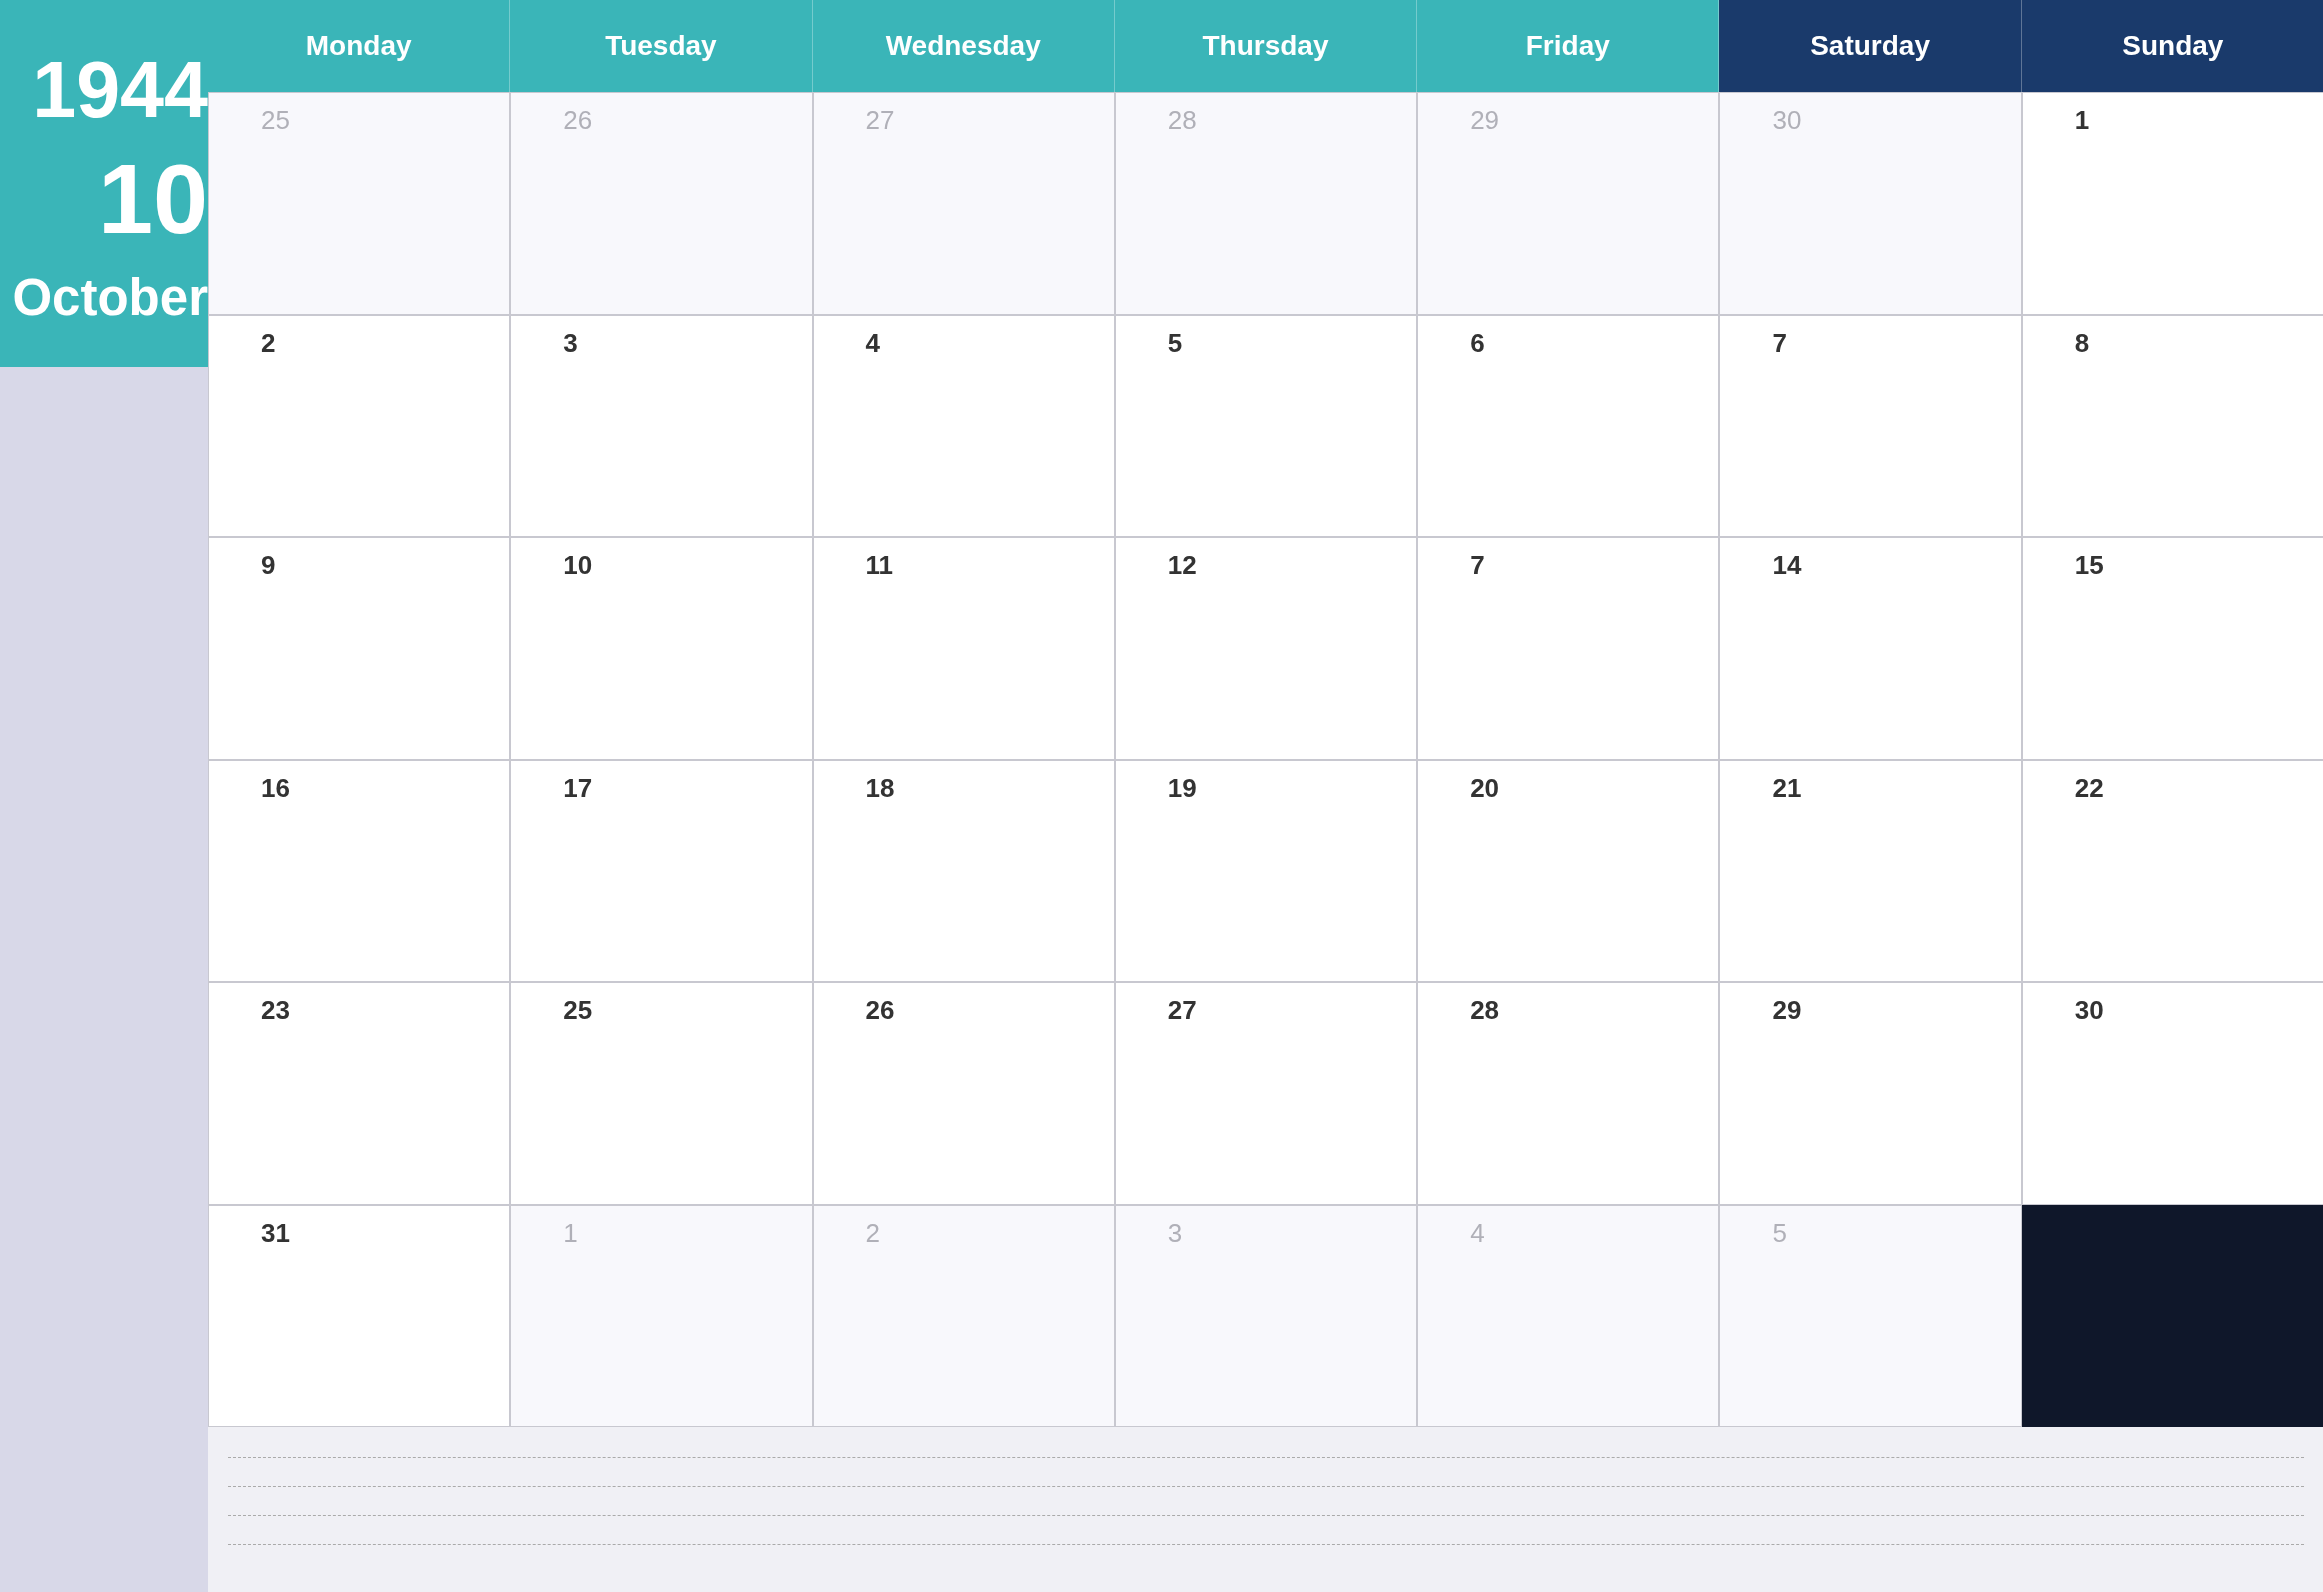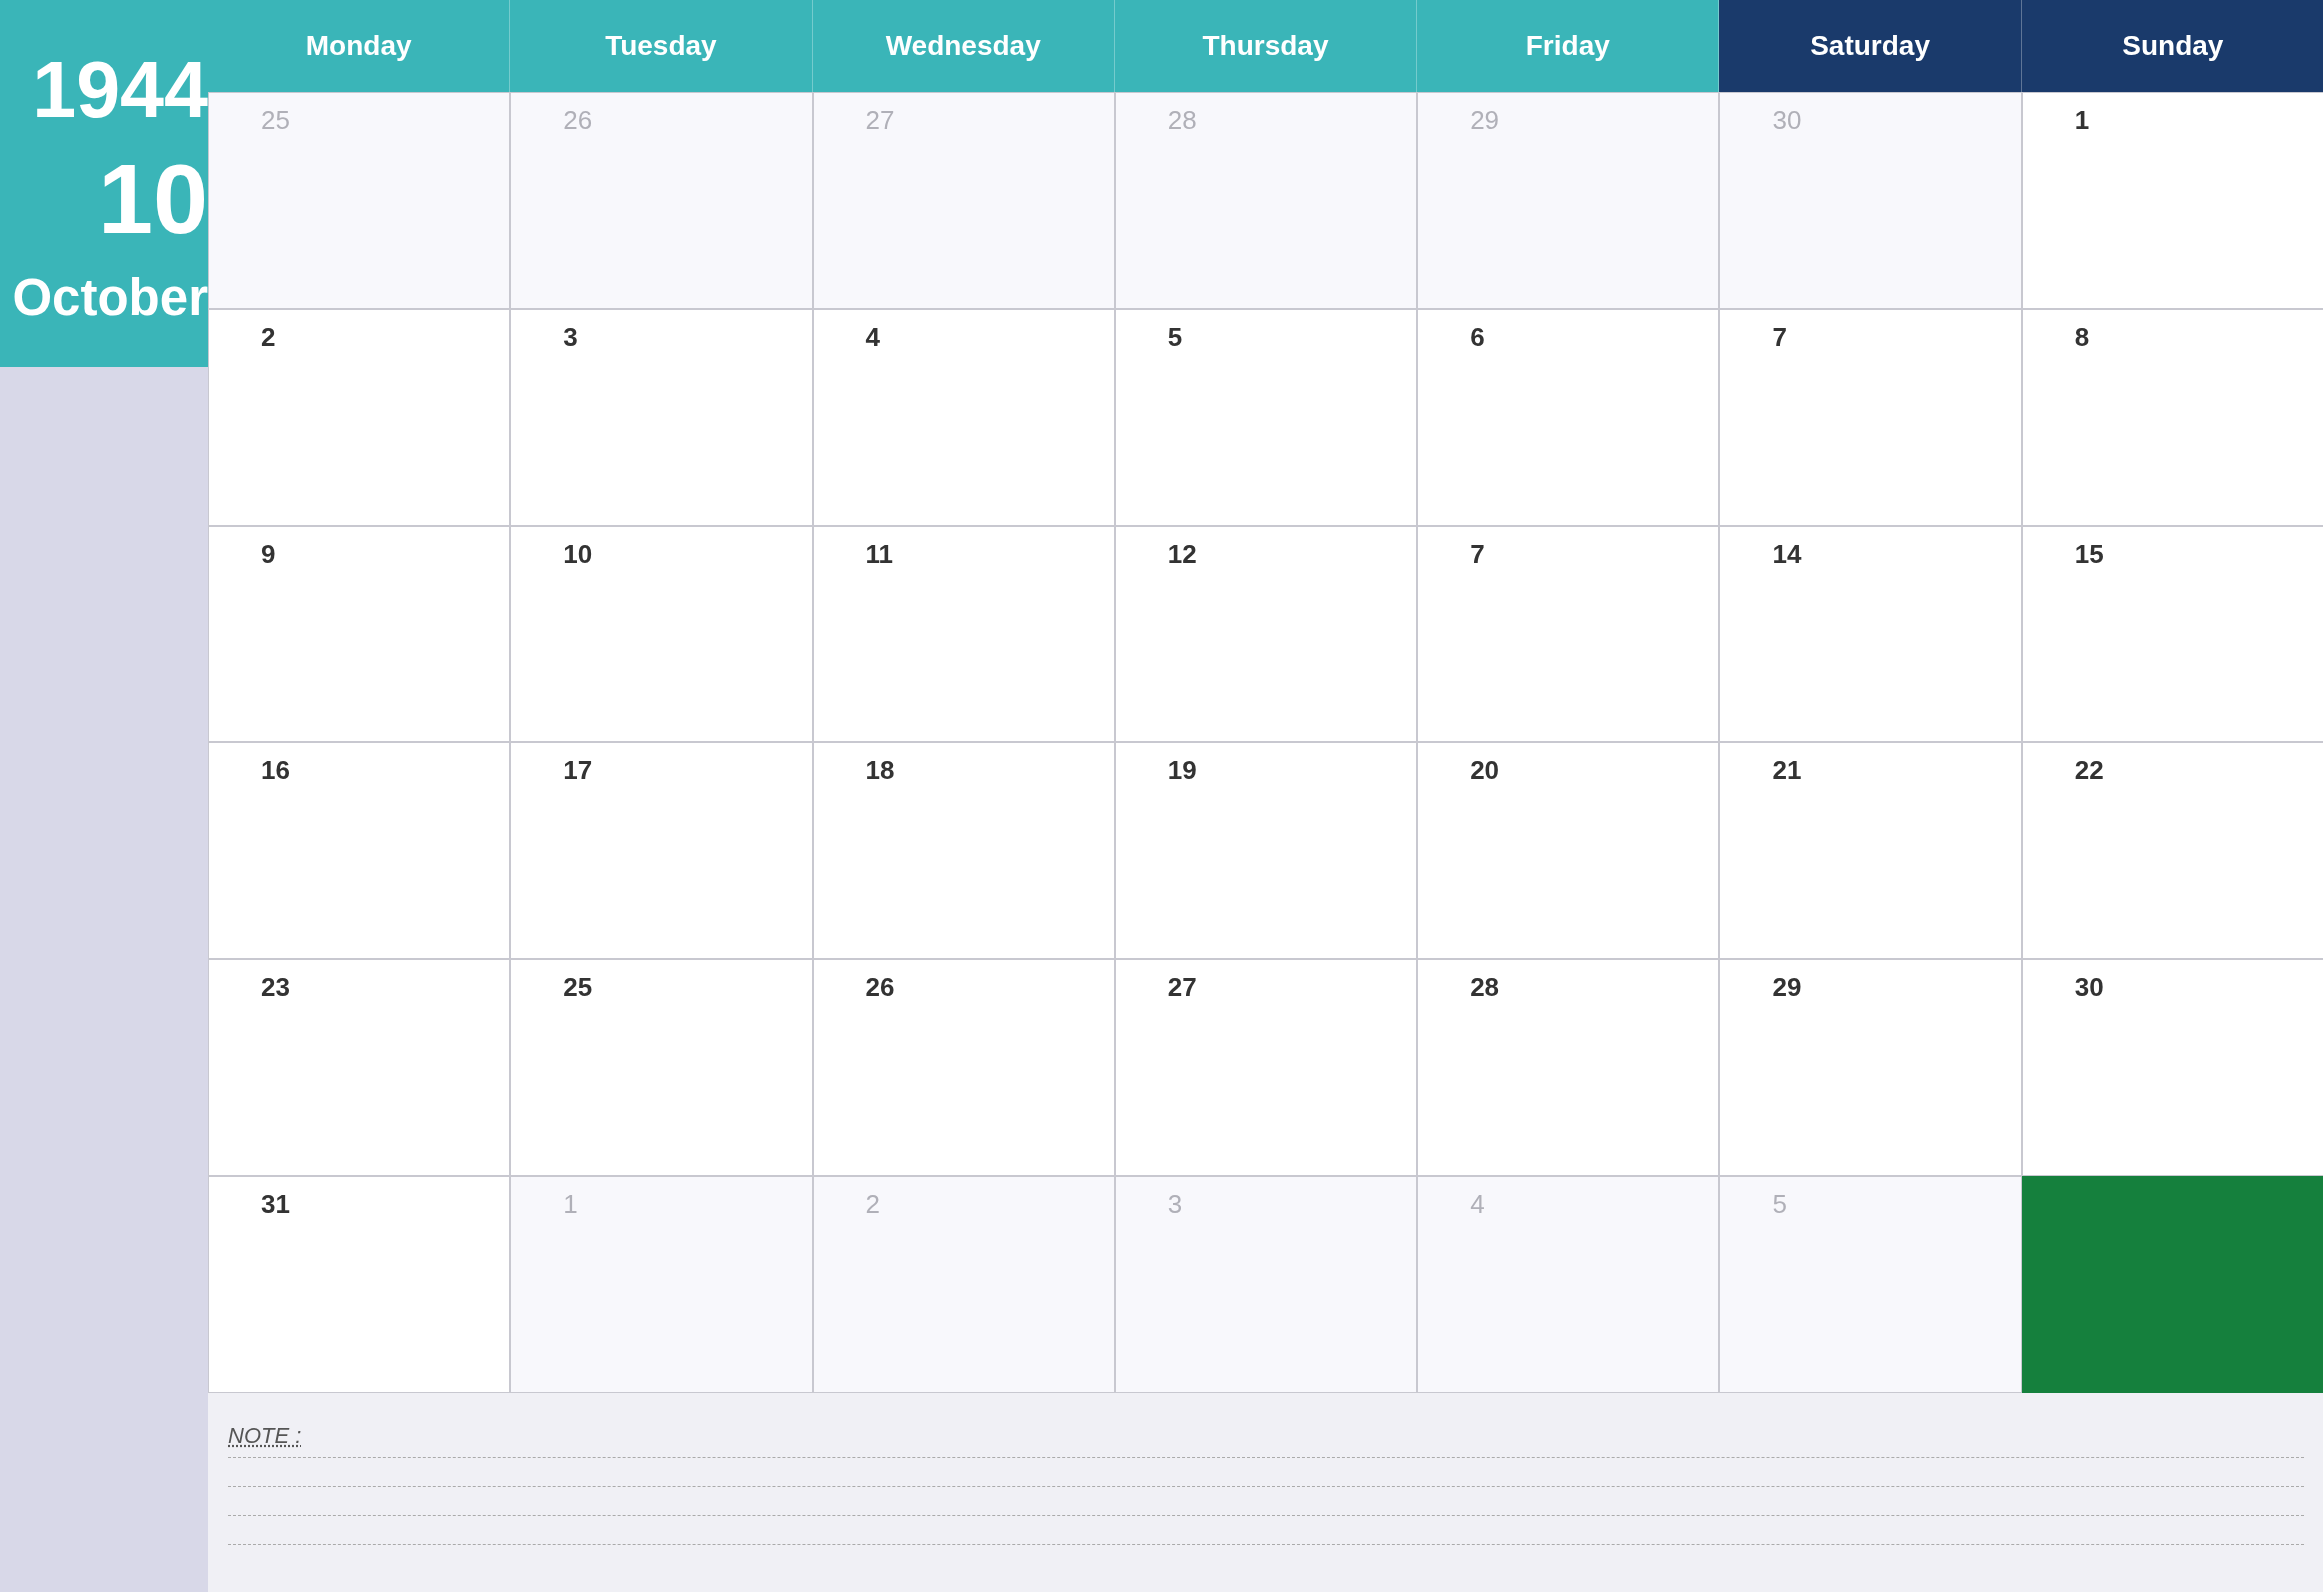--- a/index.html
+++ b/index.html
@@ -43,21 +43,21 @@
       color: white;
       font-size: 51px;
       font-weight: bold;
       margin-left: 17px;
     }
 
     .calendar-main {
       flex: 1;
       display: flex;
       flex-direction: column;
-      background: #15803d;
+      background: #0f172a;
     }
 
     .calendar-header {
       display: grid;
       grid-template-columns: repeat(7, 1fr);
       background: #3ab5b8;
     }
 
     .header-cell {
       background: #3ab5b8;
@@ -198,21 +198,20 @@
       <div class="day-cell"><span class="day-number">30</span></div>
       <div class="day-cell"><span class="day-number">31</span></div>
       <div class="day-cell out-of-month"><span class="day-number">1</span></div>
       <div class="day-cell out-of-month"><span class="day-number">2</span></div>
       <div class="day-cell out-of-month"><span class="day-number">3</span></div>
       <div class="day-cell out-of-month"><span class="day-number">4</span></div>
       <div class="day-cell out-of-month"><span class="day-number">5</span></div>
     </div>
 
     <div class="notes-section">
-      <div class="note-label">NOTE :</div>
       <div class="note-line"></div>
       <div class="note-line"></div>
       <div class="note-line"></div>
       <div class="note-line"></div>
     </div>
   </div>
 </div>
 
 
 </body></html>

